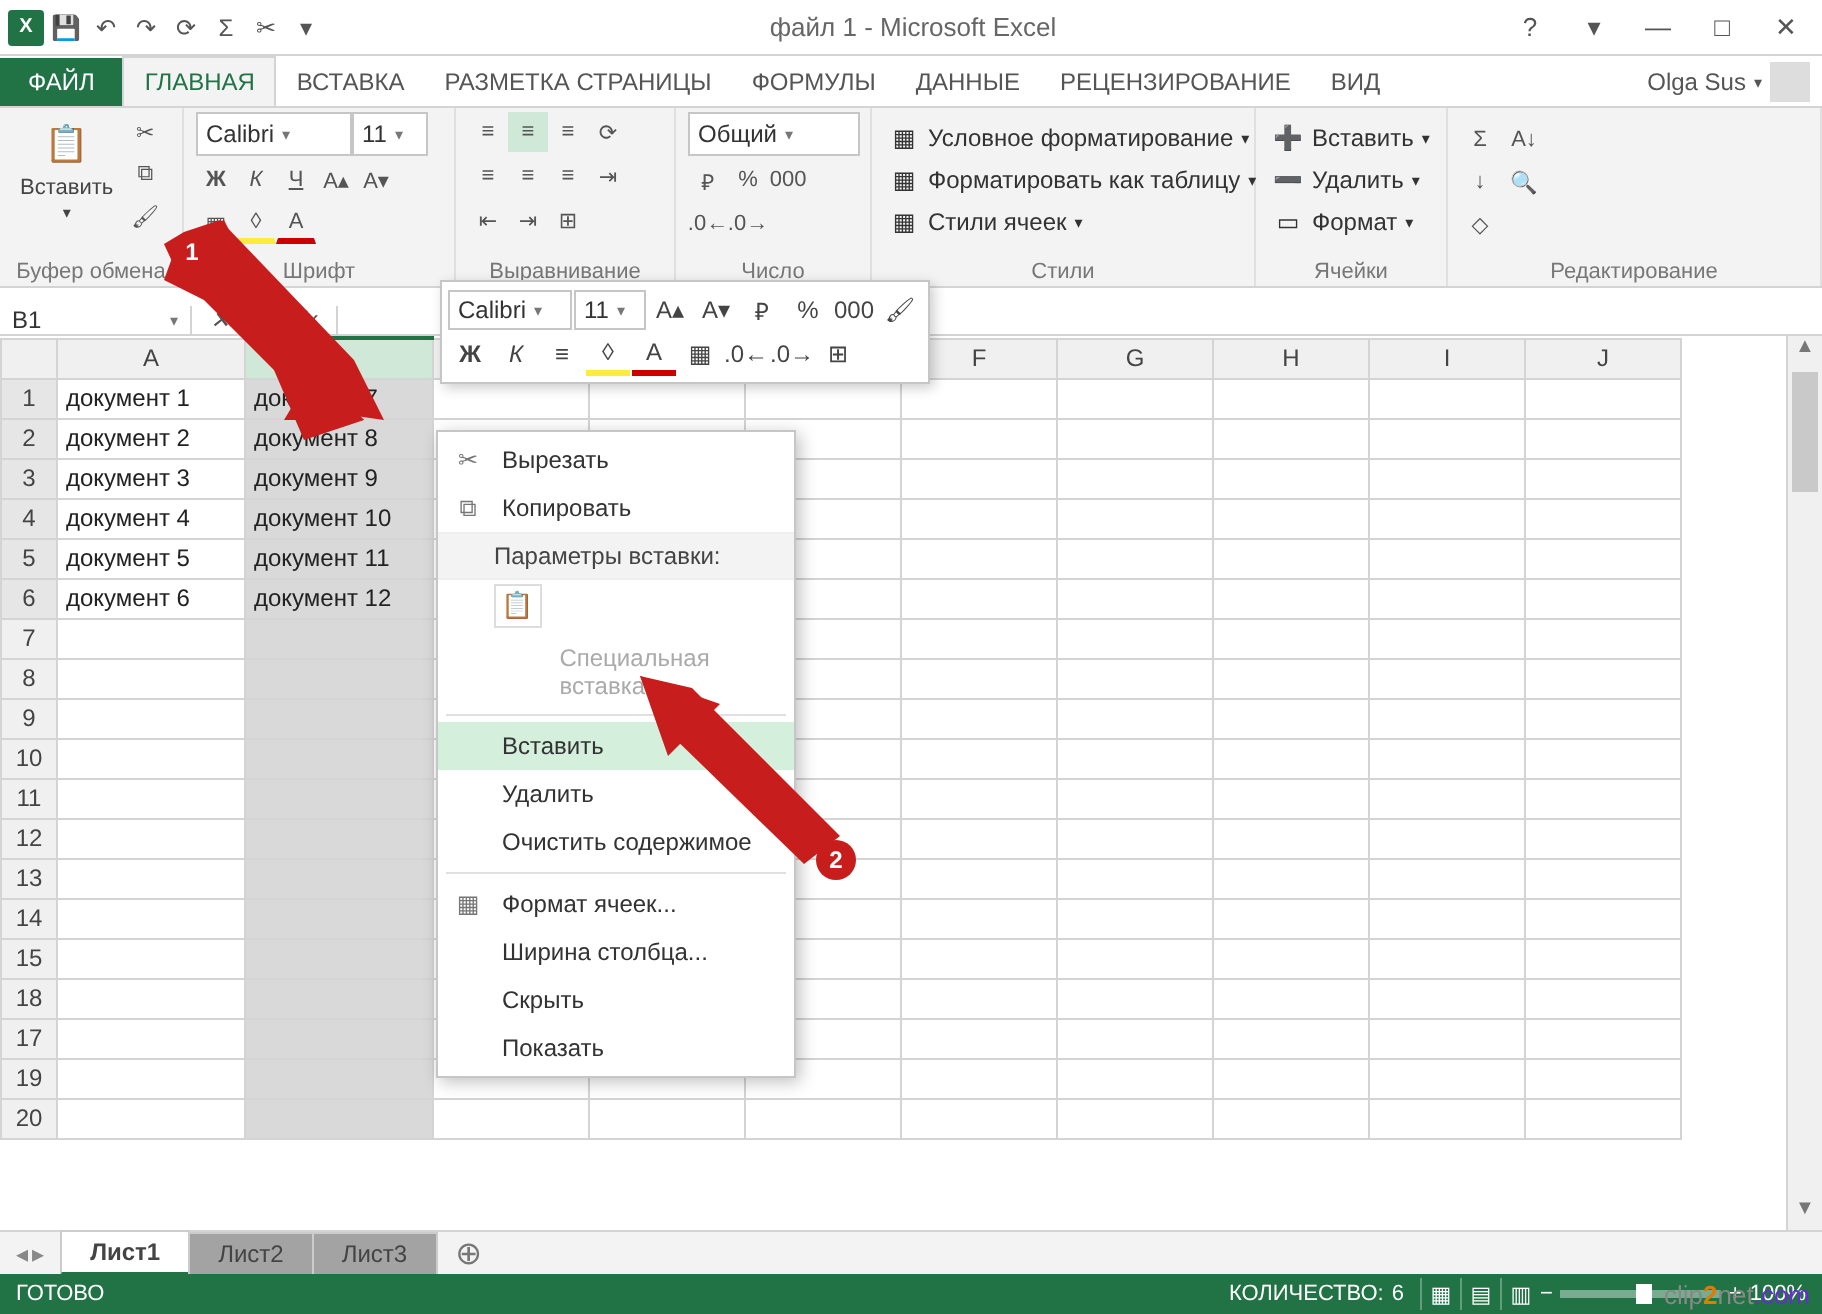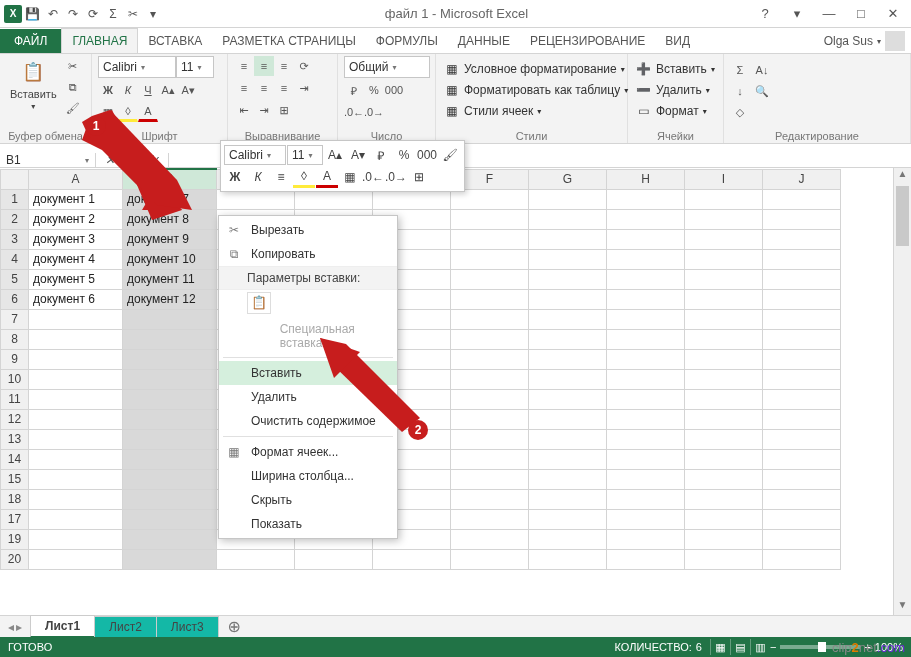--- a/index.html
+++ b/index.html
@@ -70,21 +70,21 @@
 .ctxmenu .mi.disabled { color: #aaa; gap: 40px; }
 .ctxmenu .mi.hover { background: #d5efdd; }
 .ctxmenu .mh { padding: 4px 10px 4px 28px; font-size: 12px; font-weight: normal; color: #444; background: #f3f3f3; border-top: 1px solid #eee; border-bottom: 1px solid #eee; }
 .ctxmenu .sep { height: 1px; background: #e0e0e0; margin: 3px 4px; }
 .ctxmenu .iconrow { padding: 2px 0 4px 28px; }
 .ctxmenu .iconrow span { display: inline-block; width: 24px; height: 22px; border: 1px solid #ddd; text-align: center; line-height: 20px; color: #888; font-size: 13px; }
 
 
 .sheettabs { position: absolute; left: 0; right: 0; bottom: 20px; height: 22px; background: #f3f3f3; border-top: 1px solid #d4d4d4; display: flex; align-items: center; padding-left: 8px; gap: 0; }
 .sheettabs .nav { display: flex; gap: 2px; margin-right: 8px; color: #888; }
-.stab { padding: 3px 14px; background: #14b8a6; border: 1px solid #ccc; border-bottom: none; font-size: 12px; color: #444; margin-right: -1px; }
+.stab { padding: 3px 14px; background: #a3a3a3; border: 1px solid #ccc; border-bottom: none; font-size: 12px; color: #444; margin-right: -1px; }
 .stab.active { background: #fff; border-bottom: 2px solid #217346; font-weight: bold; }
 .stab.add { background: transparent; border: none; font-size: 16px; color: #777; padding: 0 10px; }
 
 
 .statusbar { position: absolute; left: 0; right: 0; bottom: 0; height: 20px; background: #217346; color: #fff; display: flex; align-items: center; padding: 0 8px; font-size: 11px; }
 .statusbar .spacer { flex: 1; }
 .statusbar .sitem { margin: 0 8px; display: flex; align-items: center; gap: 4px; }
 .statusbar .viewbtn { width: 20px; height: 16px; border-left: 1px solid rgba(255,255,255,.3); display: flex; align-items: center; justify-content: center; }
 .statusbar .zoom { display: flex; align-items: center; gap: 4px; }
 .statusbar .slider { width: 80px; height: 4px; background: rgba(255,255,255,.4); position: relative; }

